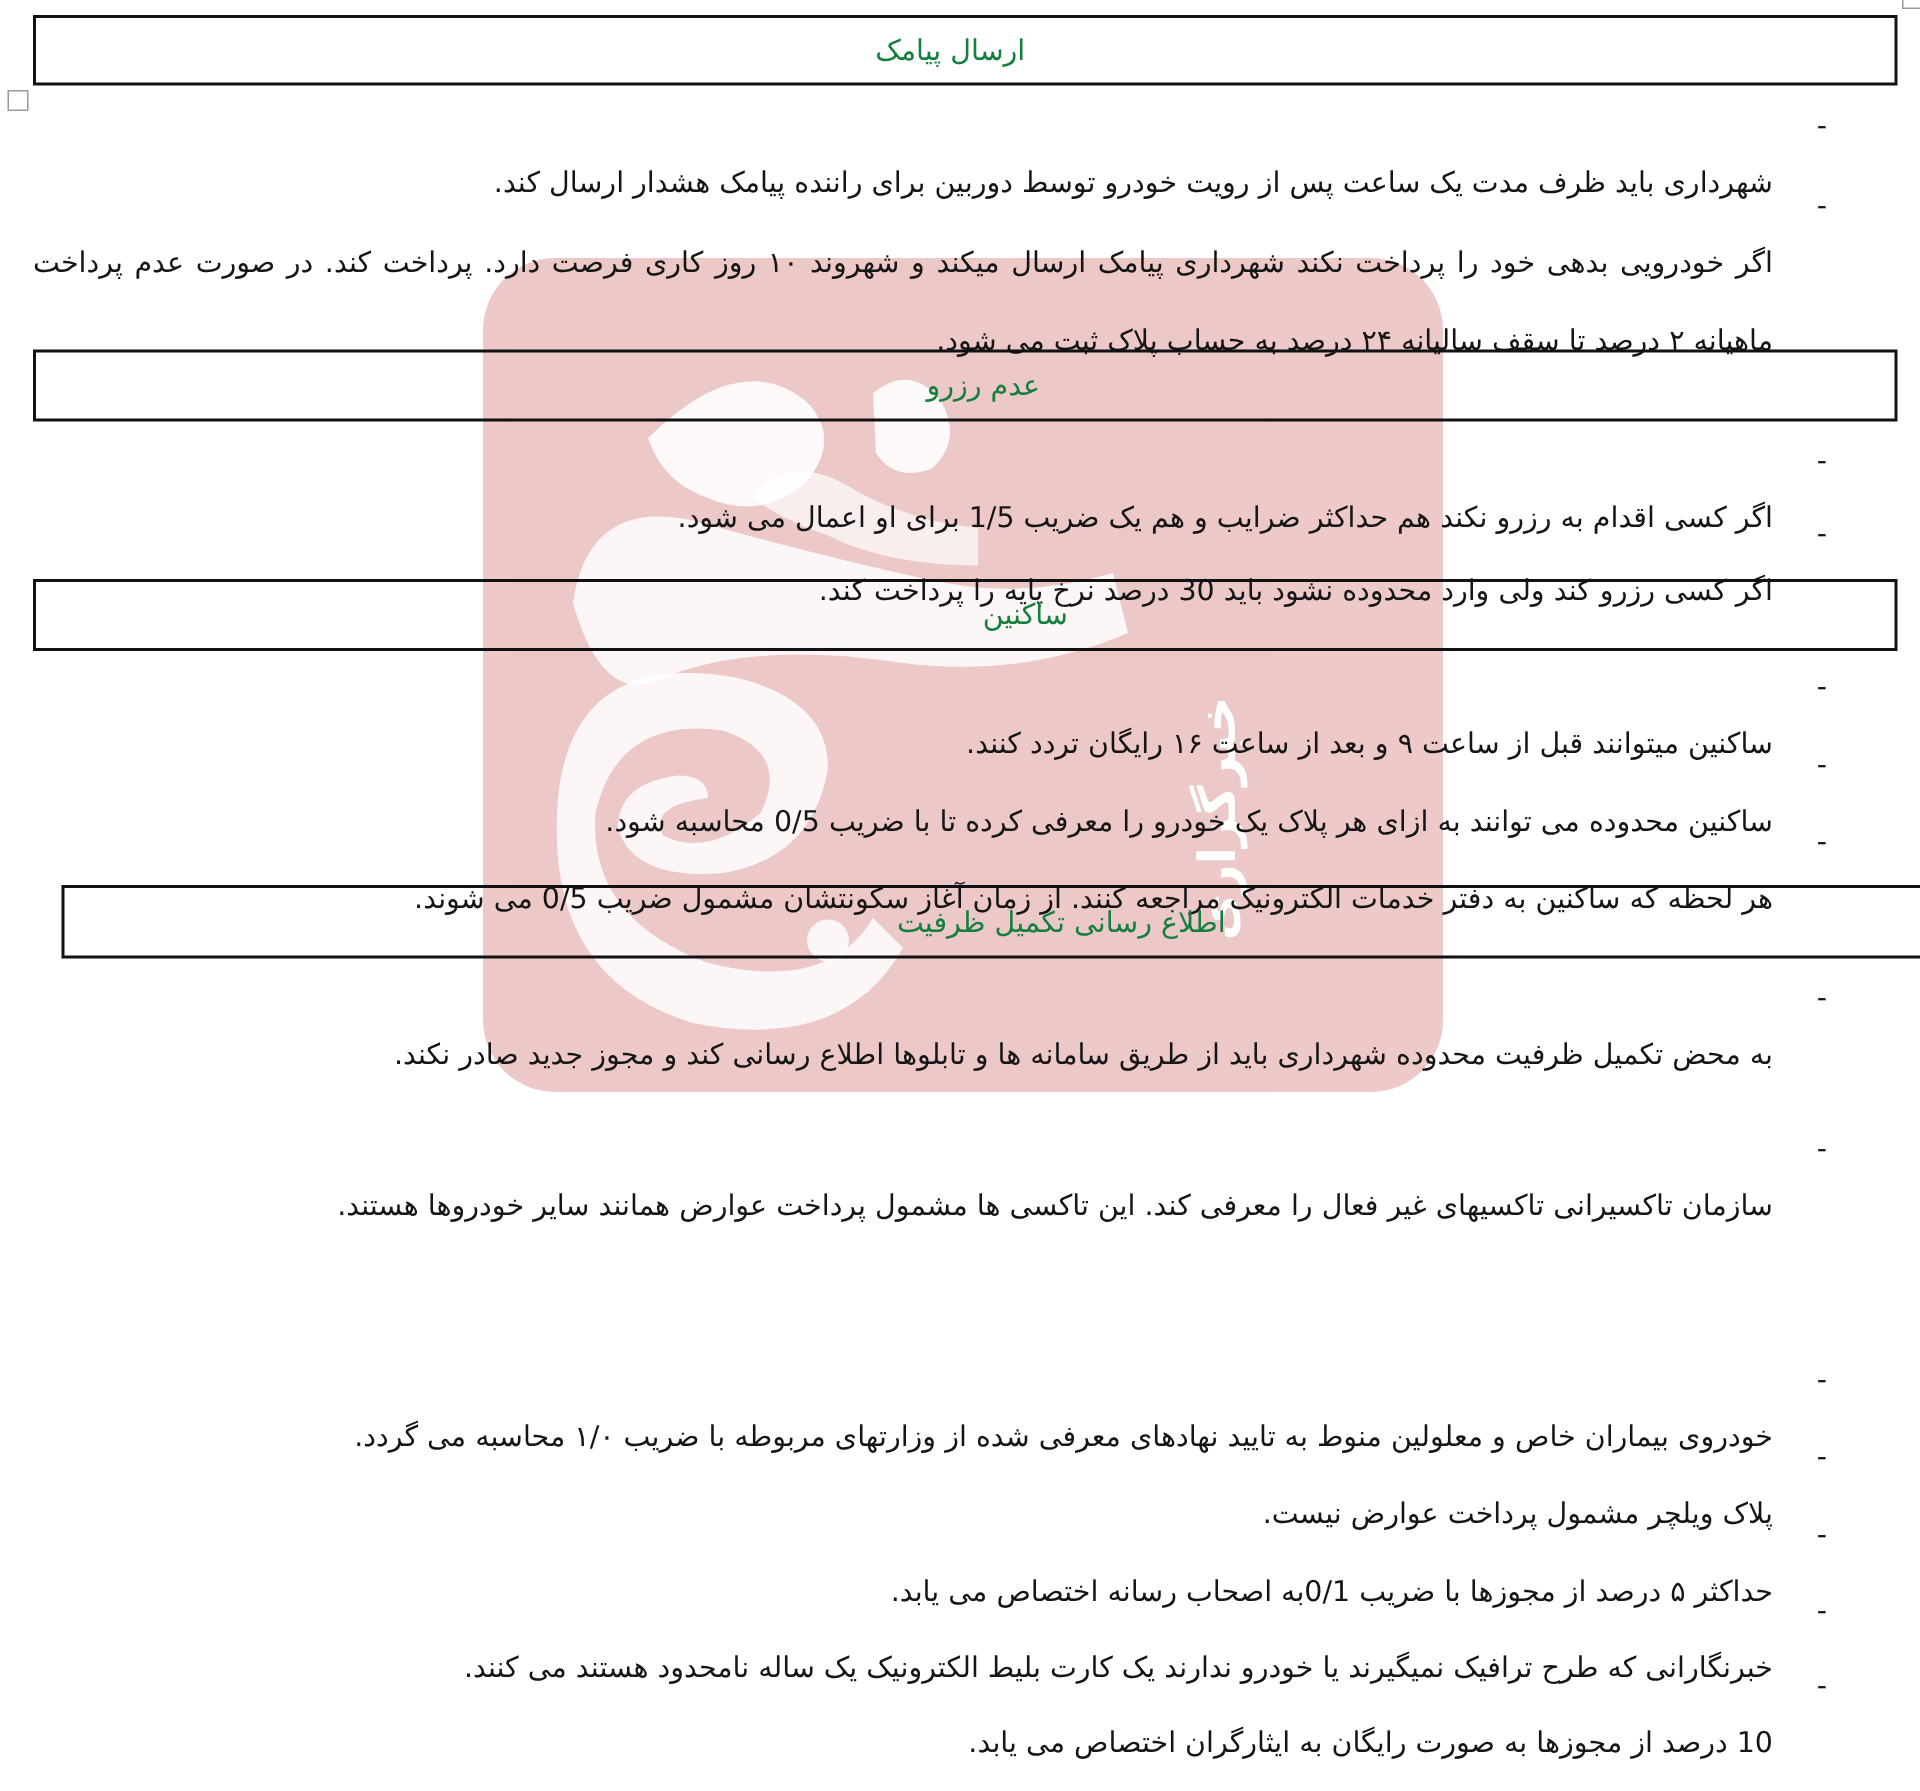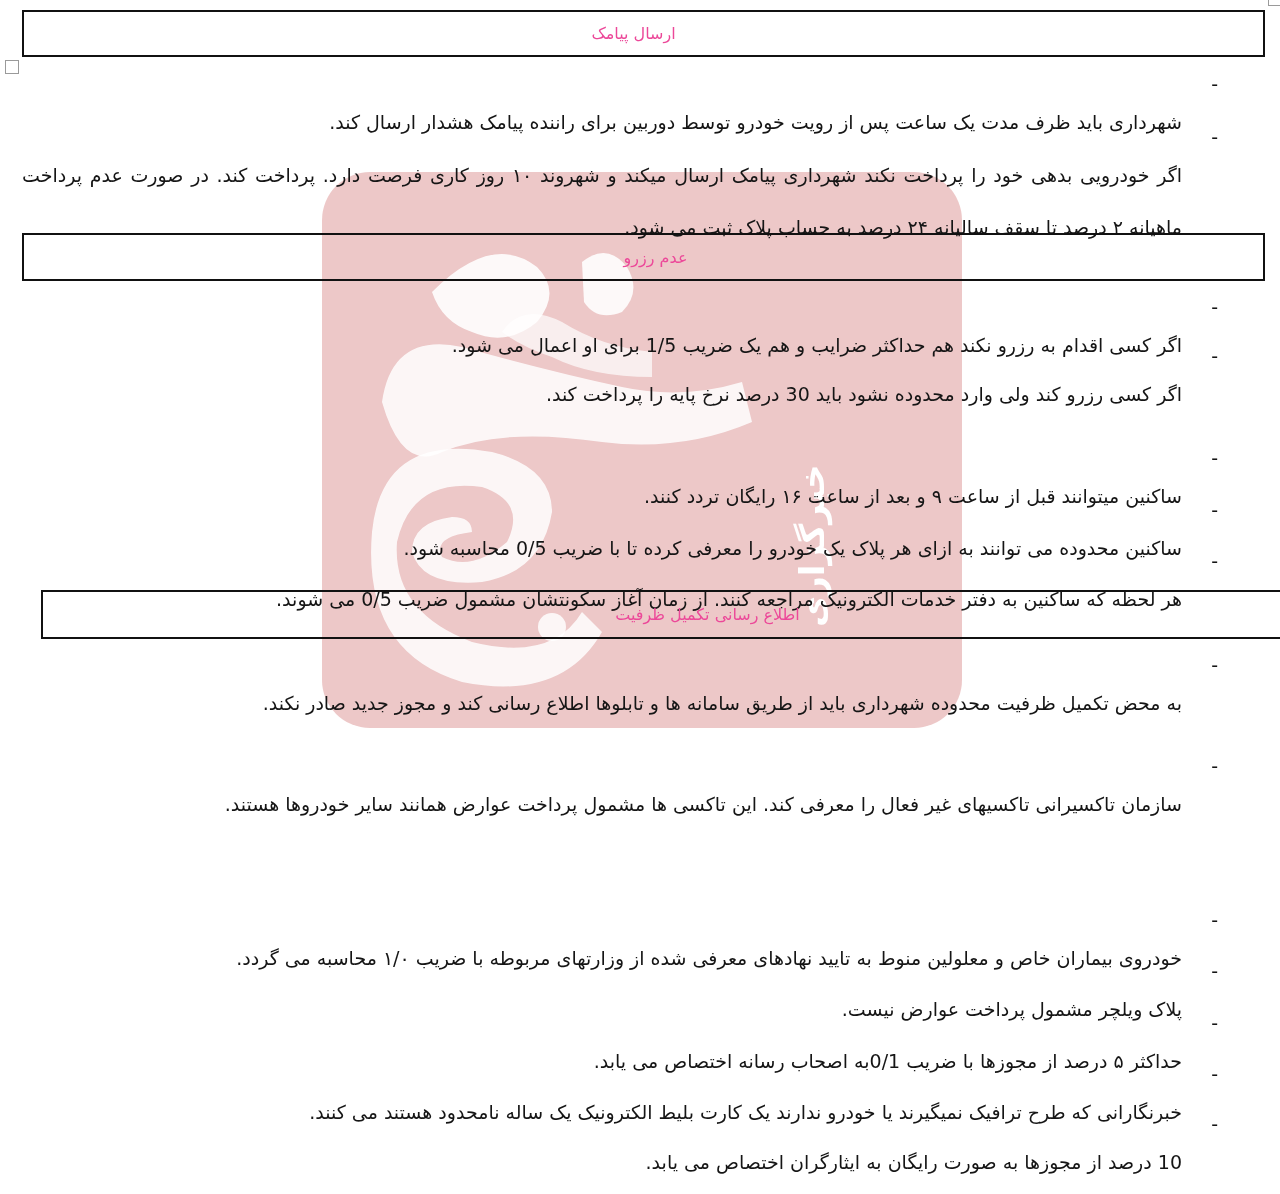--- a/index.html
+++ b/index.html
@@ -45,22 +45,22 @@
     .section-box {
       position: absolute;
       left: 22px; width: 1243px;
       box-sizing: border-box;
       border: 2.5px solid #111111;
       z-index: 2;
       direction: rtl;
       display: flex; align-items: center; justify-content: center;
     }
     .section-title {
-      font-size: 16px;
-      color: #ec4899;
+      font-size: 19px;
+      color: #15803d;
       white-space: nowrap;
     }
 
     
     .bullet {
       position: absolute;
       right: 98px; 
       direction: rtl;
       text-align: justify;
       text-align-last: right;
@@ -116,20 +116,23 @@
   </div>
   <div class="bullet" style="top:281px;width:1160px;">
     <span class="dash">-</span>
     <span class="btext">اگر کسی اقدام به رزرو نکند هم حداکثر ضرایب و هم یک ضریب 1/5 برای او اعمال می شود.</span>
   </div>
   <div class="bullet" style="top:330px;width:1160px;">
     <span class="dash">-</span>
     <span class="btext">اگر کسی رزرو کند ولی وارد محدوده نشود باید 30 درصد نرخ پایه را پرداخت کند.</span>
   </div>
 
+  <div class="section-box" style="top:386px;height:48px;">
+    <span class="section-title" style="margin-left:80px;">ساکنین</span>
+  </div>
   <div class="bullet" style="top:432px;width:1160px;">
     <span class="dash">-</span>
     <span class="btext">ساکنین میتوانند قبل از ساعت ۹ و بعد از ساعت ۱۶ رایگان تردد کنند.</span>
   </div>
   <div class="bullet" style="top:484px;width:1160px;">
     <span class="dash">-</span>
     <span class="btext">ساکنین محدوده می توانند به ازای هر پلاک یک خودرو را معرفی کرده تا با ضریب 0/5 محاسبه شود.</span>
   </div>
   <div class="bullet" style="top:535px;width:1160px;">
     <span class="dash">-</span>

